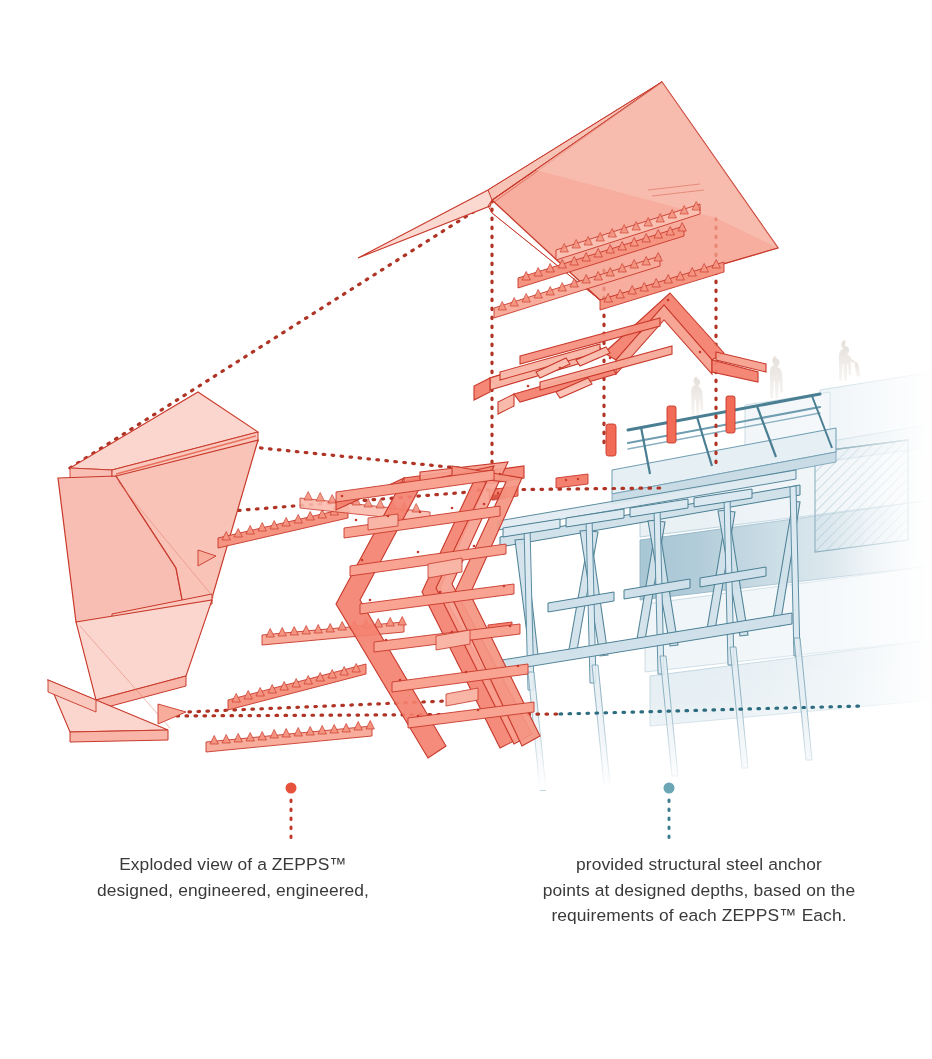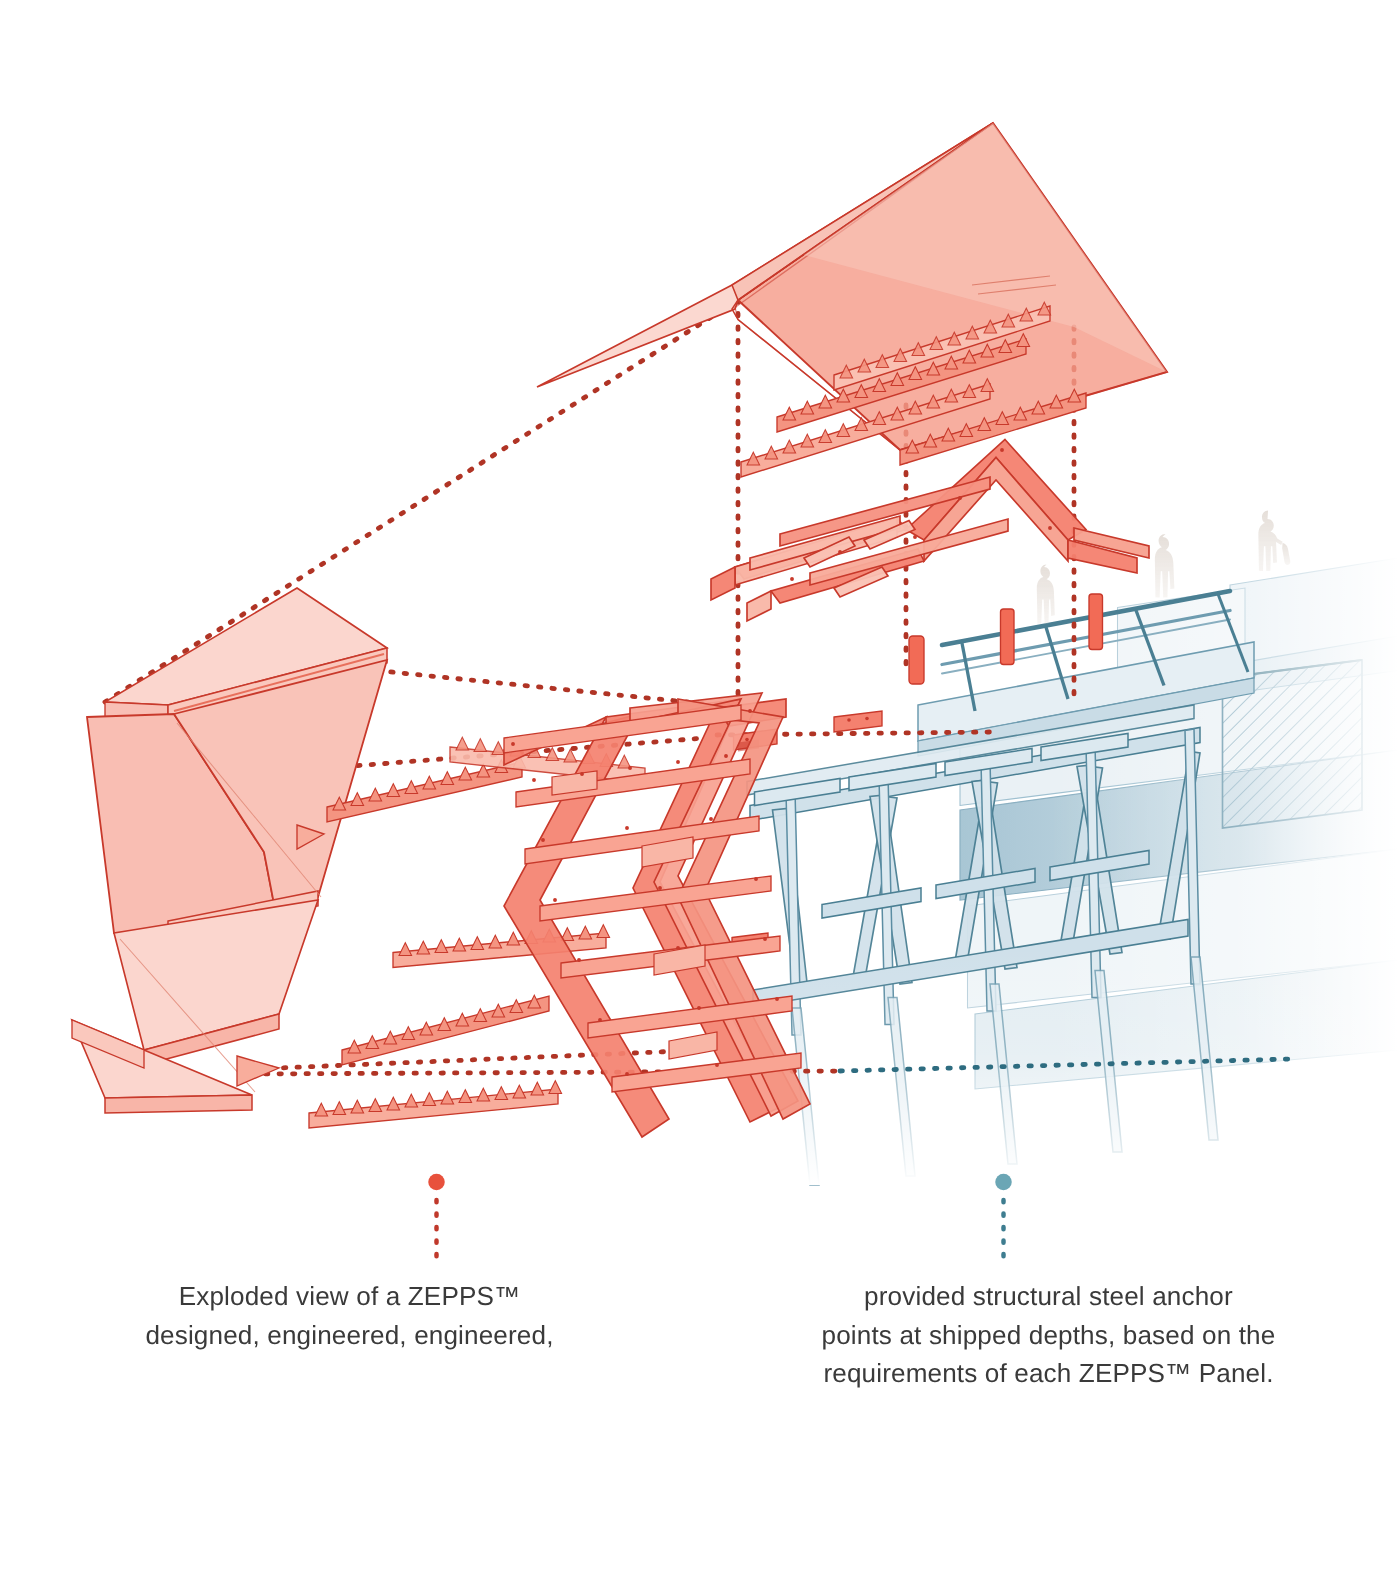--- a/index.html
+++ b/index.html
@@ -522,19 +522,19 @@
 
   <div class="caption-row">
 
     <div class="caption-block">
       <span class="caption-line">Exploded view of a ZEPPS™</span>
       <span class="caption-line">designed, engineered, engineered,</span>
     </div>
 
     <div class="caption-block">
       <span class="caption-line">provided structural steel anchor</span>
-      <span class="caption-line">points at shipped depths, based on the</span>
-      <span class="caption-line">requirements of each ZEPPS™ Panel.</span>
+      <span class="caption-line">points at designed depths, based on the</span>
+      <span class="caption-line">requirements of each ZEPPS™ Each.</span>
     </div>
 
   </div>
 
 </div>
 
 </body></html>

